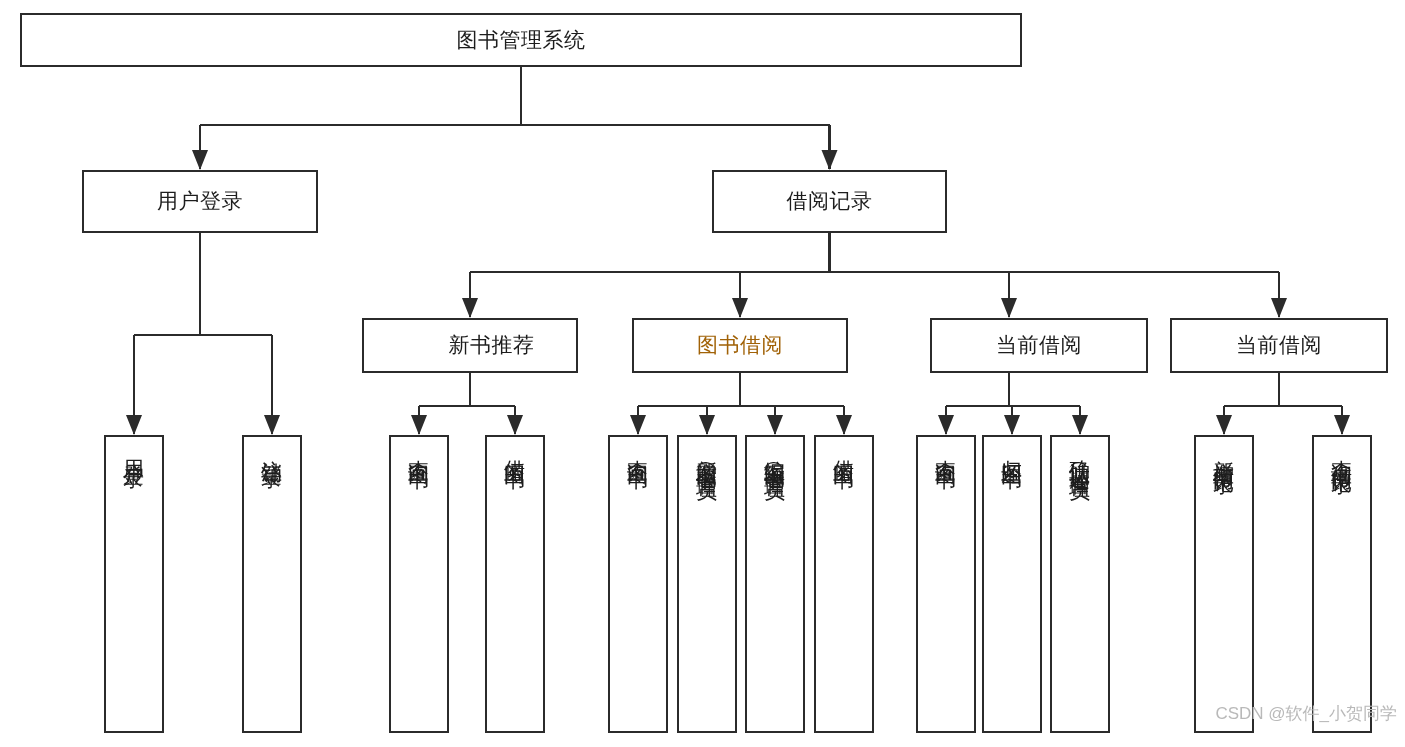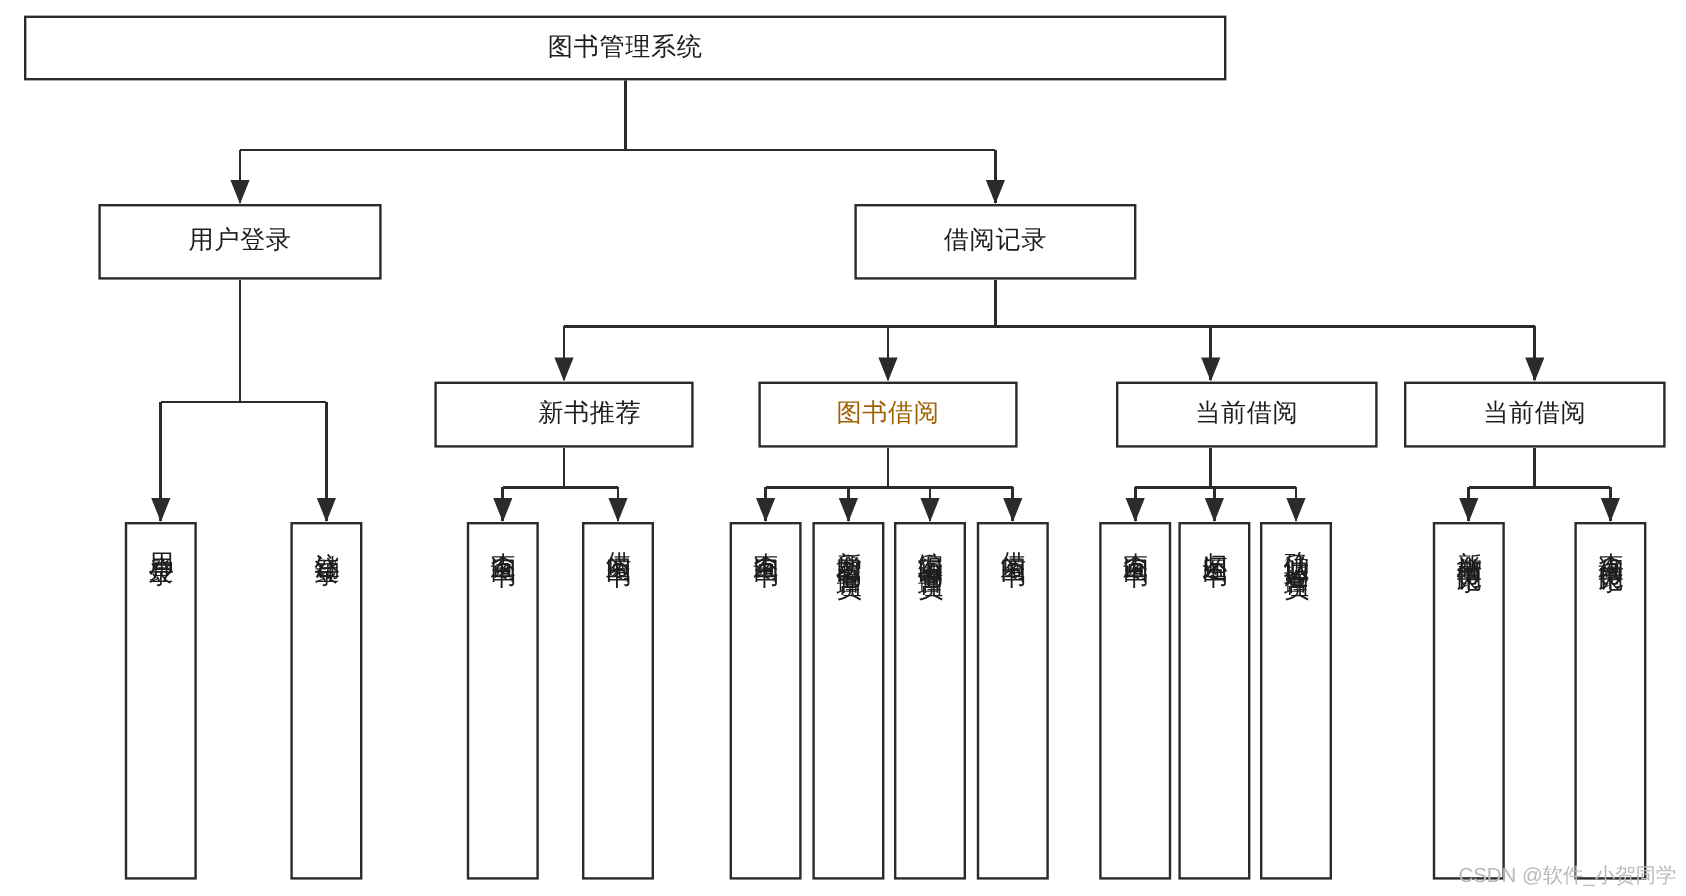--- a/index.html
+++ b/index.html
@@ -58,21 +58,21 @@
     writing-mode: vertical-rl;
     text-orientation: upright;
     font-size: 21px;
     line-height: 1;
     letter-spacing: 3px;
     margin: 0 auto;
   }
   #watermark {
     position: absolute;
     right: 8px;
-    bottom: 6px;
+    bottom: 22px;
     font-size: 17px;
     color: #b9b9b9;
     white-space: nowrap;
     z-index: 3;
     font-family: "Liberation Sans", "DejaVu Sans", sans-serif;
   }
 </style>
 </head>
 <body>
 

